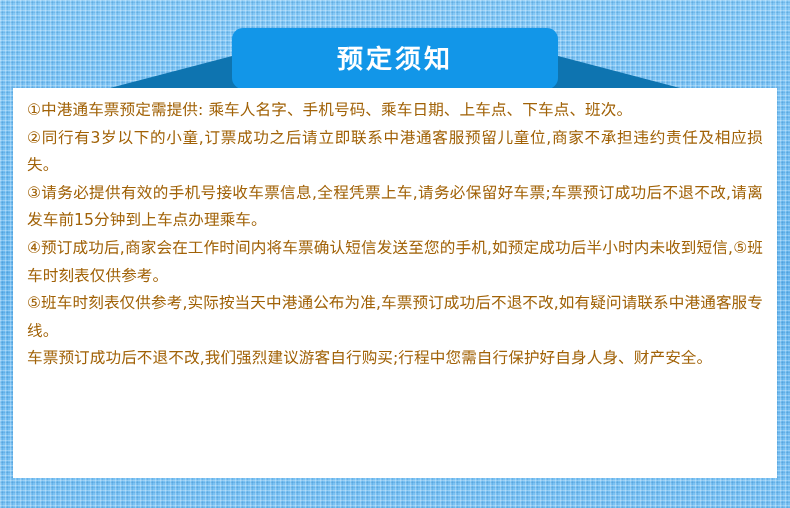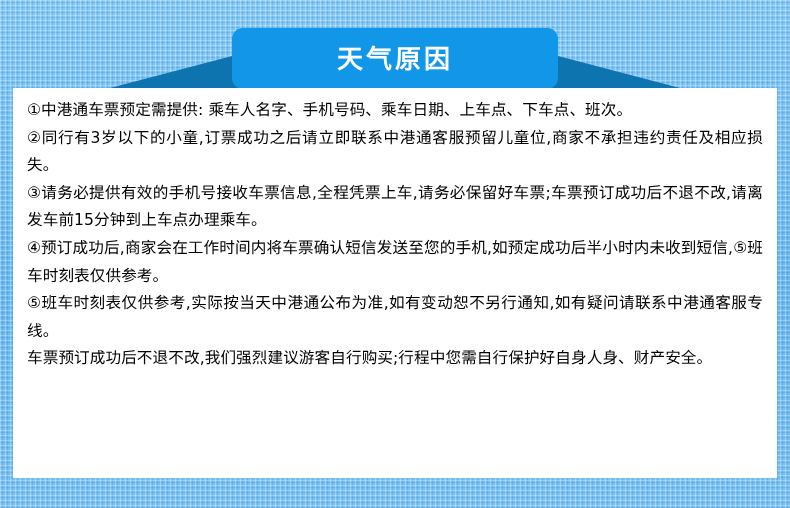--- a/index.html
+++ b/index.html
@@ -92,46 +92,46 @@
     padding: 9px 14px 0 14px;
     overflow: hidden;
   }
 
   #notice-list {
     margin: 0;
     padding: 0;
     list-style: none;
   }
   .notice-item {
-    color: #000000;
+    color: #a16207;
     font-size: 15.6px;
     line-height: 27.6px;
     text-align: justify;
     text-justify: inter-ideograph;
     letter-spacing: 0.1px;
     margin: 0;
   }
 </style>
 </head>
 <body>
 
 <div id="notice-panel">
 
   <div id="ribbon-band">
     <div class="ribbon-tail" id="ribbon-tail-left"></div>
     <div class="ribbon-tail" id="ribbon-tail-right"></div>
     <div id="banner-pill">
-      <span id="banner-title">天气原因</span>
+      <span id="banner-title">预定须知</span>
     </div>
   </div>
 
   <div id="notice-card">
     <ul id="notice-list">
       <li class="notice-item">①中港通车票预定需提供: 乘车人名字、手机号码、乘车日期、上车点、下车点、班次。</li>
       <li class="notice-item">②同行有3岁以下的小童,订票成功之后请立即联系中港通客服预留儿童位,商家不承担违约责任及相应损失。</li>
       <li class="notice-item">③请务必提供有效的手机号接收车票信息,全程凭票上车,请务必保留好车票;车票预订成功后不退不改,请离发车前15分钟到上车点办理乘车。</li>
       <li class="notice-item">④预订成功后,商家会在工作时间内将车票确认短信发送至您的手机,如预定成功后半小时内未收到短信,⑤班车时刻表仅供参考。</li>
-      <li class="notice-item">⑤班车时刻表仅供参考,实际按当天中港通公布为准,如有变动恕不另行通知,如有疑问请联系中港通客服专线。</li>
+      <li class="notice-item">⑤班车时刻表仅供参考,实际按当天中港通公布为准,车票预订成功后不退不改,如有疑问请联系中港通客服专线。</li>
       <li class="notice-item">车票预订成功后不退不改,我们强烈建议游客自行购买;行程中您需自行保护好自身人身、财产安全。</li>
     </ul>
   </div>
 
 </div>
 
 </body></html>

